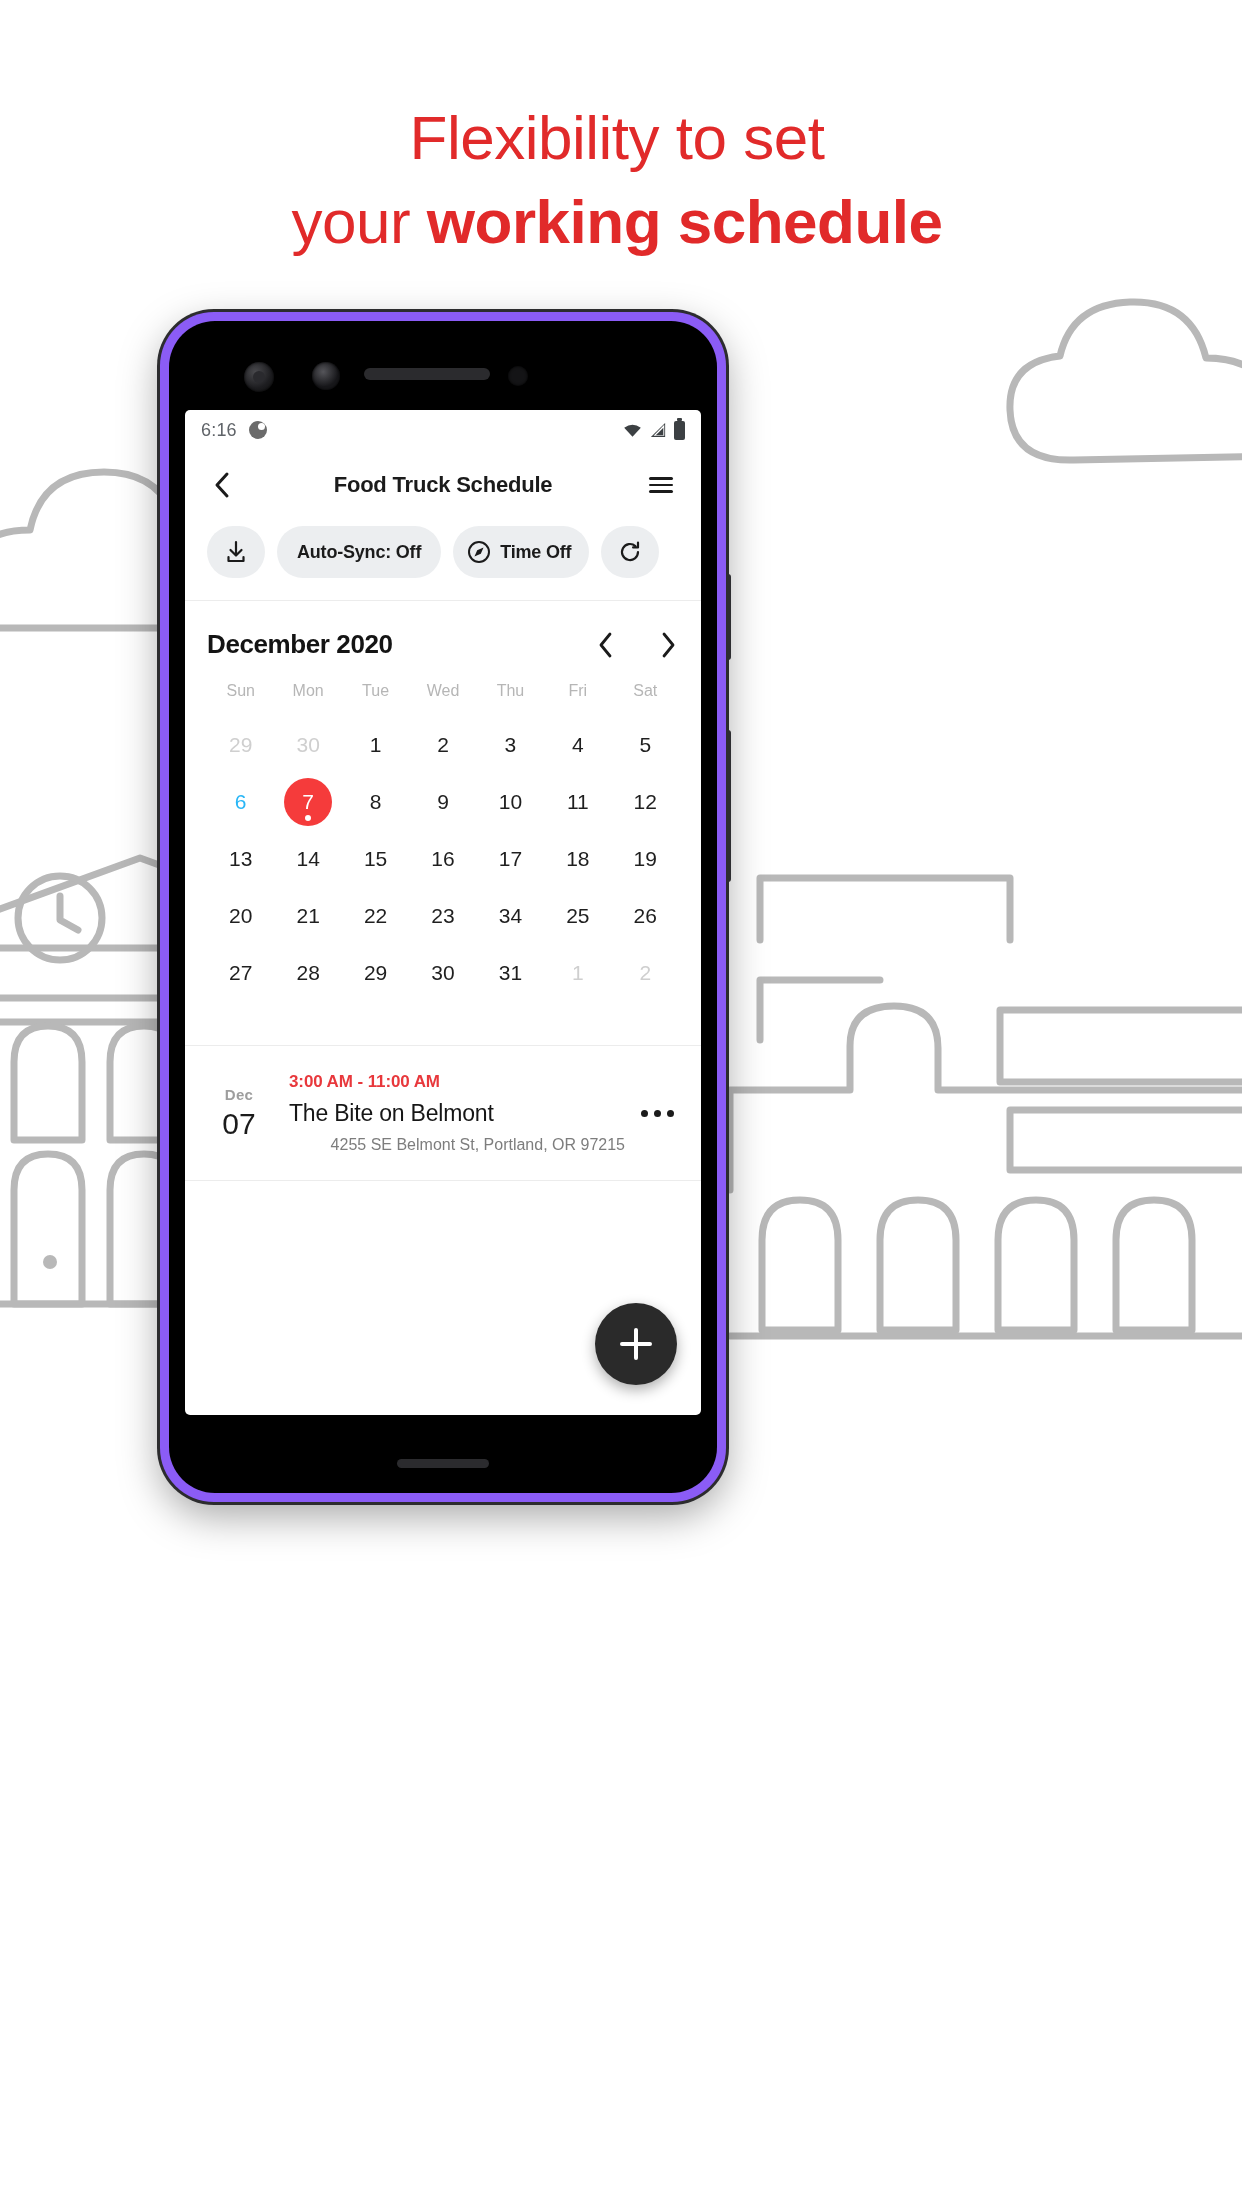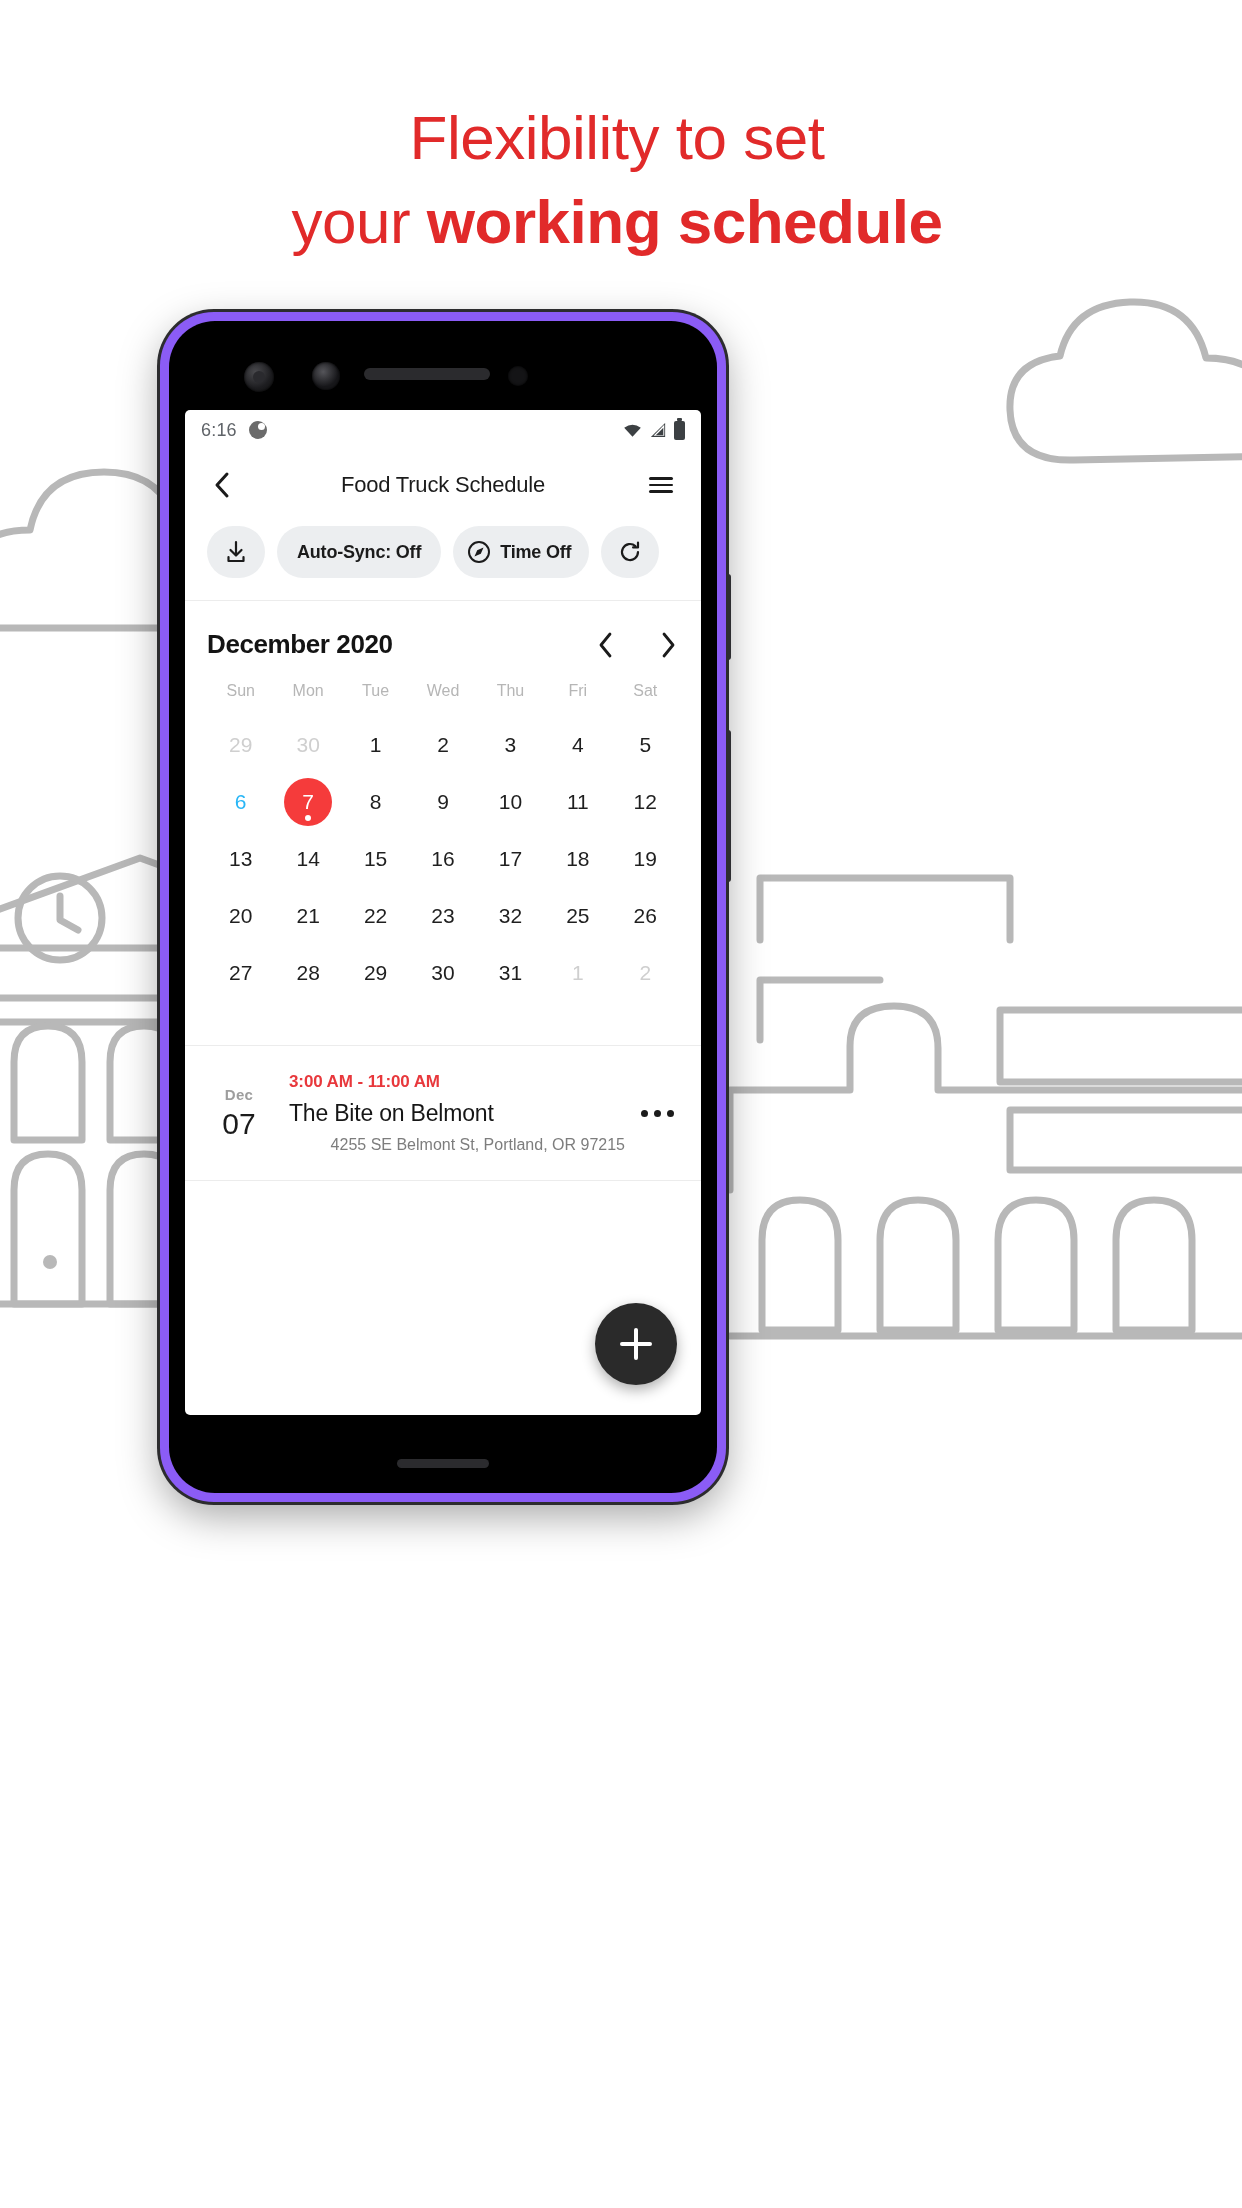--- a/index.html
+++ b/index.html
@@ -90,21 +90,21 @@
   .ic-sig  { width:18px; height:16px; }
   .ic-batt { width:11px; height:19px; background:#3c4043; border-radius:2px; position:relative; }
   .ic-batt::before { content:""; position:absolute; left:3px; top:-3px; width:5px; height:3px; background:#3c4043; border-radius:1px; }
 
   
   .appbar {
     height: 70px; display: flex; align-items: center; padding: 0 22px;
   }
   .appbar .back { width: 30px; height: 30px; display:flex; align-items:center; justify-content:center; cursor:pointer; }
   .appbar .title {
-    flex: 1; text-align: center; font-size: 22px; font-weight: 400; color: #1b1b1b;
+    flex: 1; text-align: center; font-size: 22px; font-weight: 700; color: #1b1b1b;
     letter-spacing: -0.2px;
   }
   .appbar .menu { width: 30px; height: 30px; display:flex; flex-direction:column; justify-content:center; gap:4px; }
   .menu span { display:block; height:2.5px; background:#1b1b1b; border-radius:2px; }
   .menu span:nth-child(1){ width:24px; }
   .menu span:nth-child(2){ width:24px; }
   .menu span:nth-child(3){ width:24px; }
 
   
   .chips { display:flex; align-items:center; gap:12px; padding: 6px 12px 22px 22px; }
@@ -363,21 +363,21 @@
               <div>16</div>
               <div>17</div>
               <div>18</div>
               <div>19</div>
             </div>
             <div class="week">
               <div>20</div>
               <div>21</div>
               <div>22</div>
               <div>23</div>
-              <div>32</div>
+              <div>34</div>
               <div>25</div>
               <div>26</div>
             </div>
             <div class="week">
               <div>27</div>
               <div>28</div>
               <div>29</div>
               <div>30</div>
               <div>31</div>
               <div class="muted">1</div>

